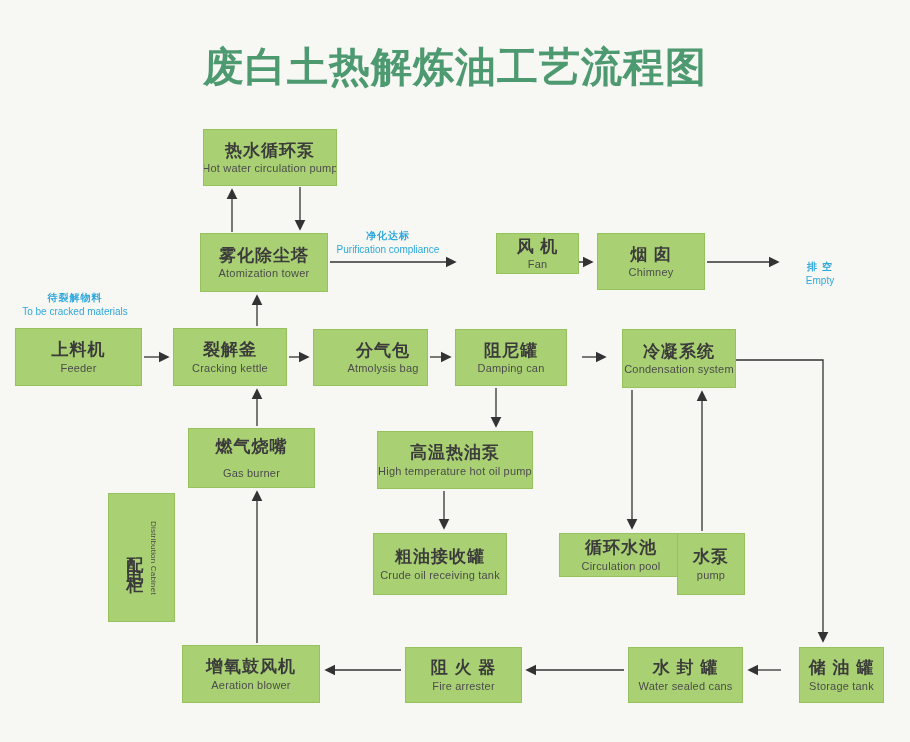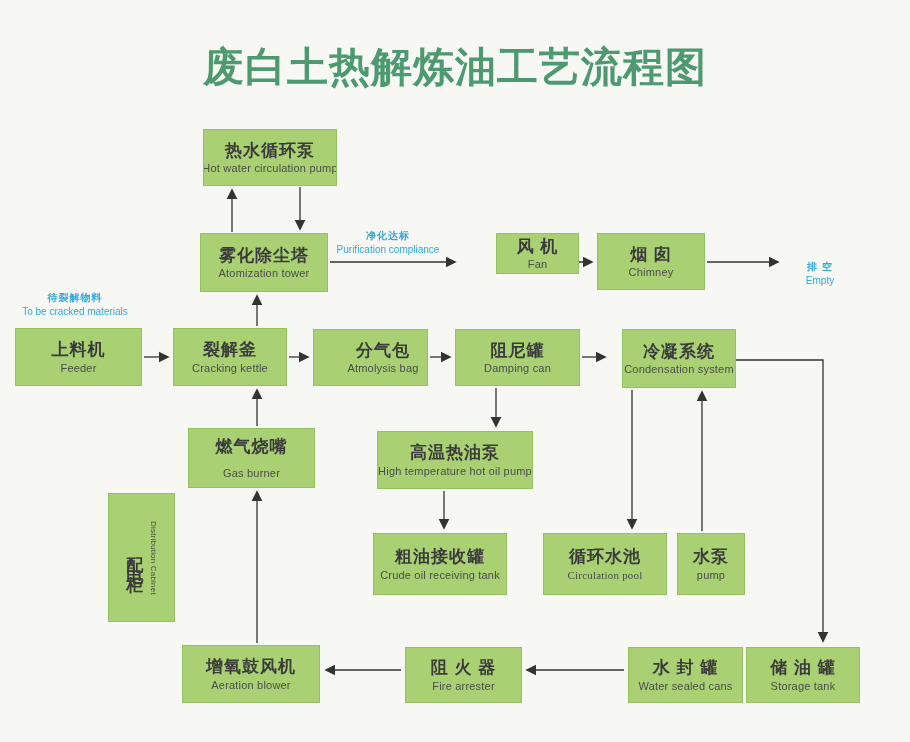--- a/index.html
+++ b/index.html
@@ -104,21 +104,21 @@
         <div class="en">Feeder</div>
       </div>
       <div class="node" style="left: 173px; top: 328px; width: 114px; height: 58px;">
         <div class="zh">裂解釜</div>
         <div class="en">Cracking kettle</div>
       </div>
       <div class="node" style="left: 313px; top: 329px; width: 115px; height: 57px; padding-left: 25px;">
         <div class="zh">分气包</div>
         <div class="en">Atmolysis bag</div>
       </div>
-      <div class="node" style="left: 455px; top: 329px; width: 125px; height: 57px;">
+      <div class="node" style="left: 455px; top: 329px; width: 112px; height: 57px;">
         <div class="zh">阻尼罐</div>
         <div class="en">Damping can</div>
       </div>
       <div class="node" style="left: 610px; top: 329px; width: 114px; height: 59px; margin-left: 12px;">
         <div class="zh">冷凝系统</div>
         <div class="en">Condensation system</div>
       </div>
       <div class="node" style="left: 188px; top: 428px; width: 127px; height: 60px; gap: 8px;">
         <div class="zh">燃气烧嘴</div>
         <div class="en">Gas burner</div>
@@ -128,41 +128,41 @@
         <div class="en">High temperature hot oil pump</div>
       </div>
       <div class="node vertical" style="left: 108px; top: 493px; width: 67px; height: 129px;">
         <div class="zh">配电柜</div>
         <div class="en">Distribution Cabinet</div>
       </div>
       <div class="node" style="left: 373px; top: 533px; width: 134px; height: 62px;">
         <div class="zh">粗油接收罐</div>
         <div class="en">Crude oil receiving tank</div>
       </div>
-      <div class="node" style="left: 543px; top: 533px; width: 124px; height: 62px; font-family: Liberation Serif, serif;">
+      <div class="node" style="left: 559px; top: 533px; width: 124px; height: 44px;">
         <div class="zh">循环水池</div>
         <div class="en">Circulation pool</div>
       </div>
       <div class="node" style="left: 677px; top: 533px; width: 68px; height: 62px;">
         <div class="zh">水泵</div>
         <div class="en">pump</div>
       </div>
       <div class="node" style="left: 182px; top: 645px; width: 138px; height: 58px;">
         <div class="zh">增氧鼓风机</div>
         <div class="en">Aeration blower</div>
       </div>
       <div class="node" style="left: 405px; top: 647px; width: 117px; height: 56px;">
         <div class="zh">阻 火 器</div>
         <div class="en">Fire arrester</div>
       </div>
       <div class="node" style="left: 628px; top: 647px; width: 115px; height: 56px;">
         <div class="zh">水 封 罐</div>
         <div class="en">Water sealed cans</div>
       </div>
-      <div class="node" style="left: 746px; top: 647px; width: 114px; height: 56px; text-align: center;">
+      <div class="node" style="left: 799px; top: 647px; width: 85px; height: 56px; text-align: center;">
         <div class="zh">储 油 罐</div>
         <div class="en">Storage tank</div>
       </div>
     </div>
   <div id="annotations-layer">
       <div class="annotation" style="left: 15px; top: 291px; width: 120px;">
         <div class="zh">待裂解物料</div>
         <div class="en">To be cracked materials</div>
       </div>
       <div class="annotation" style="left: 330px; top: 229px; width: 116px;">

